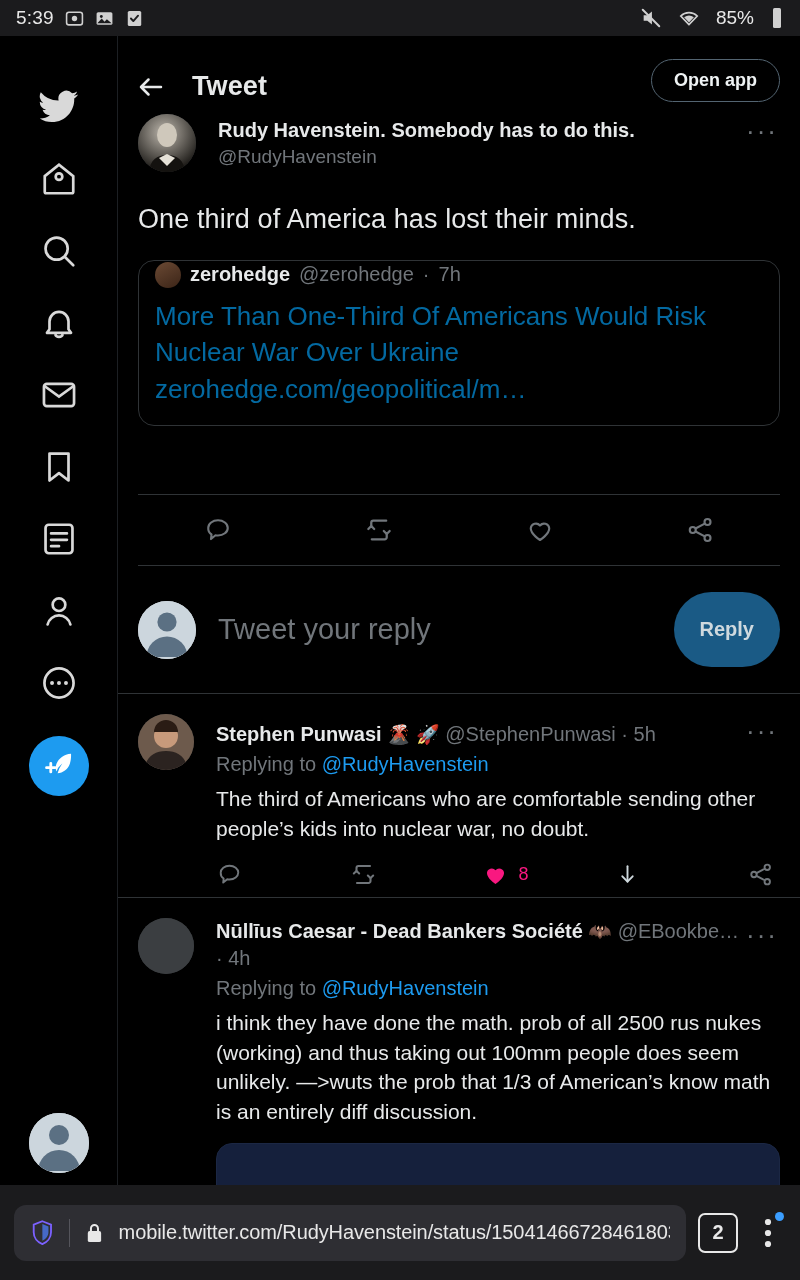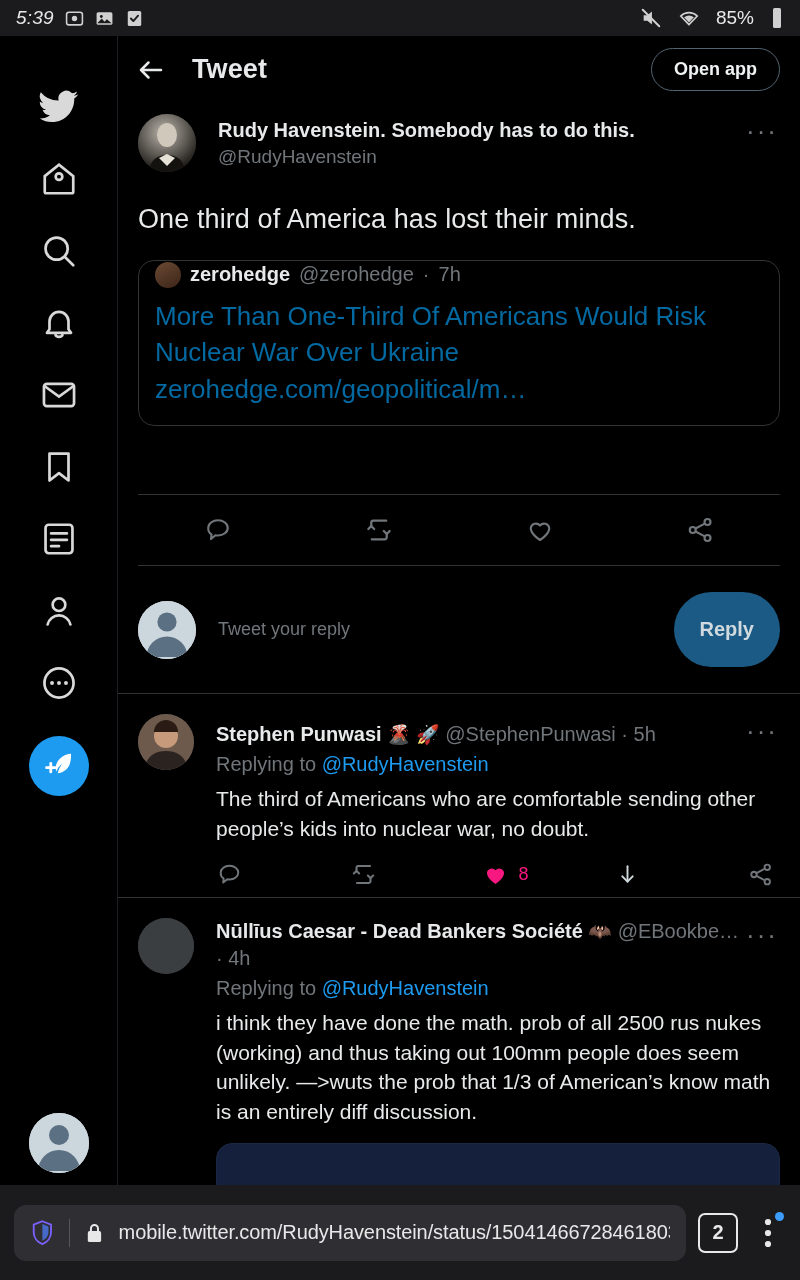--- a/index.html
+++ b/index.html
@@ -9,21 +9,21 @@
     color:#e7e9ea; -webkit-font-smoothing:antialiased;
   }
   .screen { position:relative; width:800px; height:1280px; background:#000; }
 
   
   .statusbar {
     height:36px; background:#1b1b1d; display:flex; align-items:center;
     padding:0 16px; justify-content:space-between;
   }
   .sb-left { display:flex; align-items:center; gap:11px; }
-  .sb-time { font-size:19px; color:#e8e8e8; letter-spacing:.2px;font-style:italic; }
+  .sb-time { font-size:19px; color:#e8e8e8; letter-spacing:.2px; }
   .sb-ic { width:19px; height:19px; display:block; }
   .sb-right { display:flex; align-items:center; gap:16px; }
   .sb-batt-txt { font-size:19px; color:#e8e8e8; }
 
   
   .content { display:flex; height:1185px; }
 
   
   .rail {
     width:118px; background:#000; border-right:1px solid #1c1f23;
@@ -43,21 +43,21 @@
   .rail-avatar {
     position:absolute; bottom:48px; left:29px;
     width:60px; height:60px; border-radius:50%; background:#ccd6dd;
     overflow:hidden;
   }
 
   
   .main { flex:1; background:#000; overflow:hidden; position:relative; }
 
   .hdr {
-    height:66px; display:flex; align-items:center; padding:1px 20px 0 18px; gap:26px;
+    height:66px; display:flex; align-items:flex-end; padding:1px 20px 0 18px; gap:26px;
   }
   .hdr-title { font-size:27px; font-weight:bold; letter-spacing:.1px; }
   .openapp {
     margin-left:auto; border:1px solid #536471; border-radius:999px;
     padding:10px 22px; font-size:18px; font-weight:bold; color:#eff3f4;
     background:transparent; cursor:pointer;
   }
 
   .tweet-pad { padding:0 20px; }
 
@@ -101,21 +101,21 @@
 
   
   .composer {
     display:flex; align-items:center; padding:26px 20px;
     border-bottom:1px solid #2f3336; gap:22px;
   }
   .comp-av {
     width:58px; height:58px; border-radius:50%; flex:0 0 58px;
     background:#ccd6dd; overflow:hidden;
   }
-  .comp-ph { flex:1; font-size:18px; color:#71767b; cursor:text; }
+  .comp-ph { flex:1; font-size:29px; color:#71767b; cursor:text; }
   .reply-btn {
     background:#1a5a85; color:#cfd9de; border:none; border-radius:999px;
     padding:26px 26px; font-size:20px; font-weight:bold; cursor:pointer;
   }
 
   
   .reply { display:flex; padding:20px 20px 8px 20px; border-bottom:1px solid #2f3336; }
   .r-av { width:56px; height:56px; border-radius:50%; flex:0 0 56px;
           margin-right:22px; overflow:hidden; background:#2f3336; }
   .r-main { flex:1; min-width:0; }

